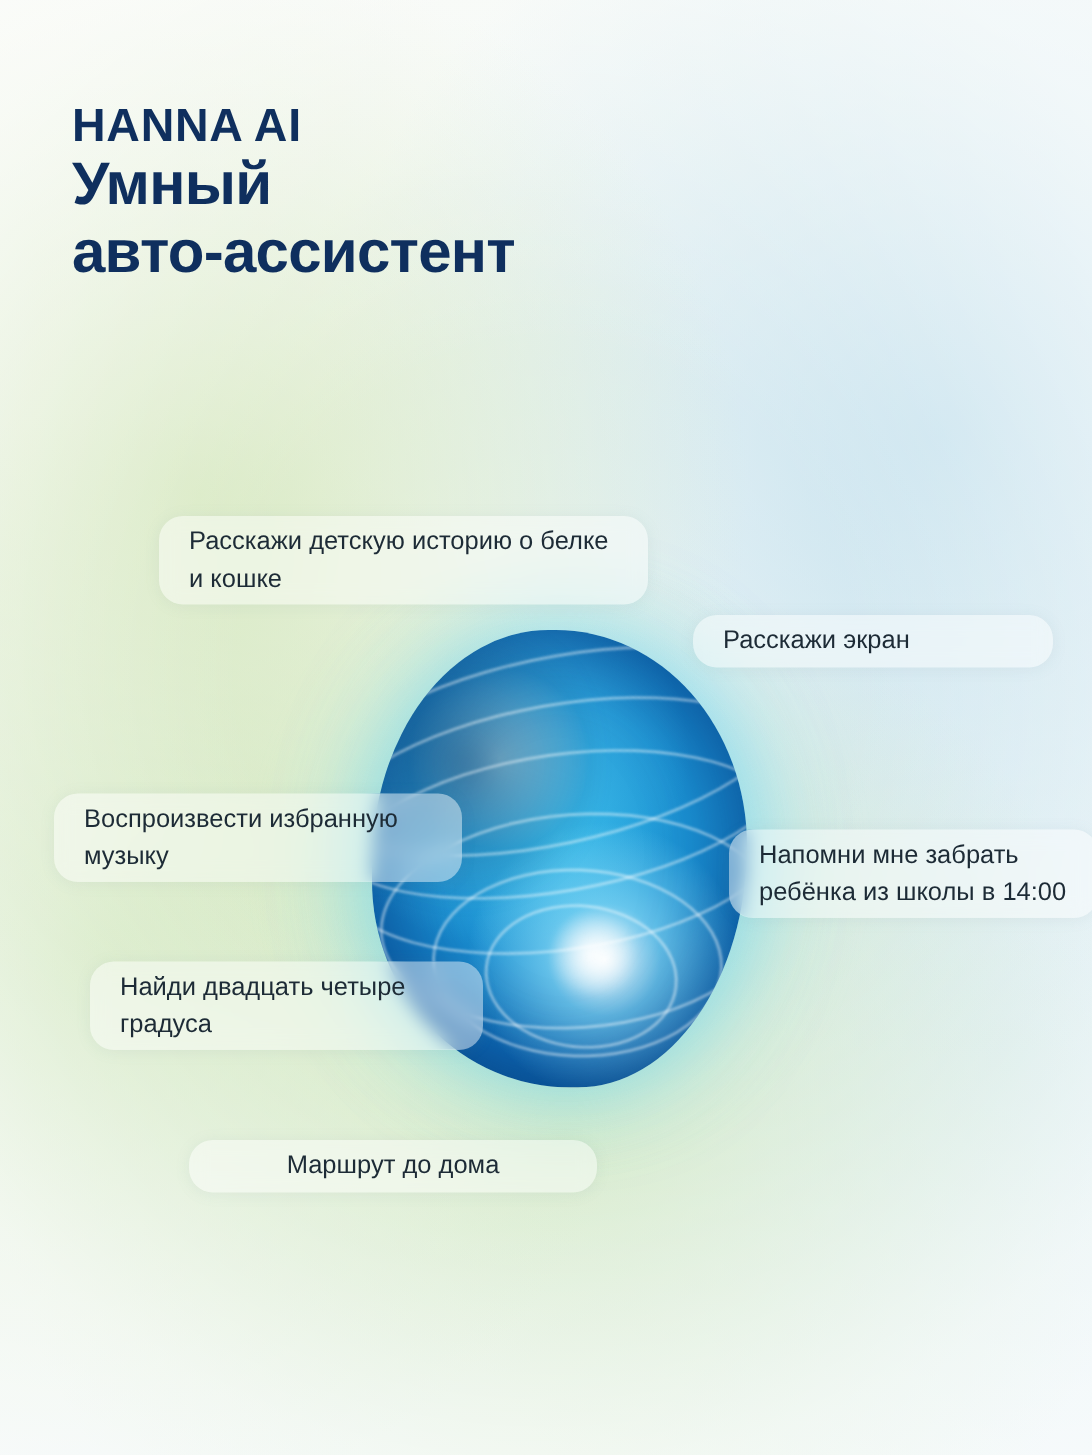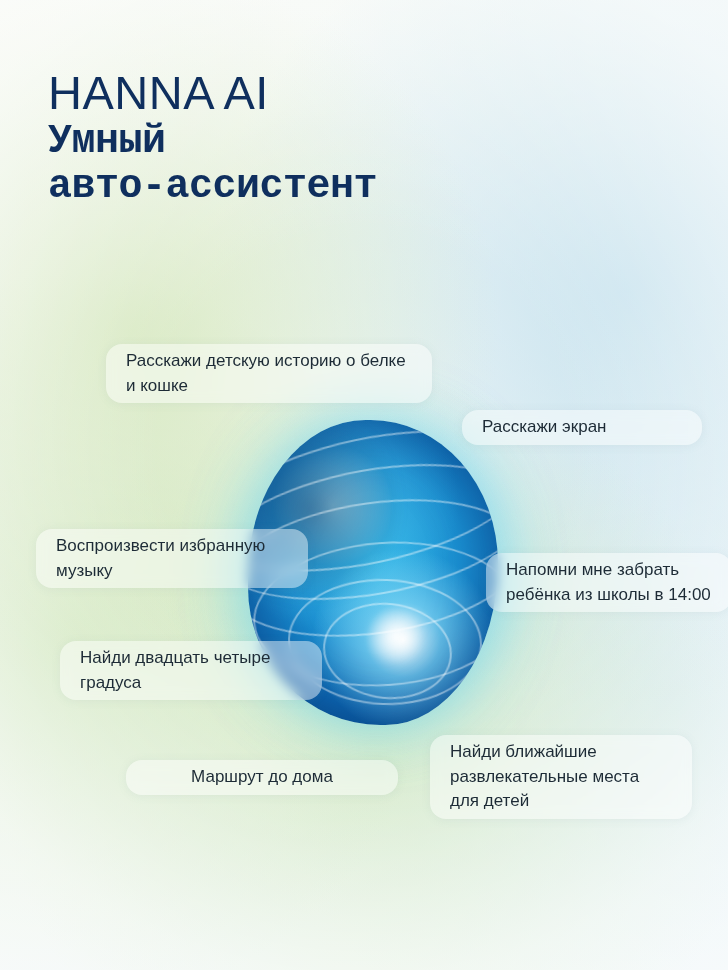--- a/index.html
+++ b/index.html
@@ -42,31 +42,30 @@
   .headline {
     position: absolute;
     left: 48px;
     top: 66px;
     z-index: 6;
     color: #0f2f5e;
     line-height: 1.13;
     letter-spacing: -0.5px;
   }
   .headline .line1 {
-    font-size: 47px;
-    font-weight: normal;
+    font-size: 31px;
+    font-weight: bold;
     letter-spacing: 0.5px;
     display: block;
   }
   .headline .line2,
   .headline .line3 {
     font-size: 40px;
     font-weight: bold;
     display: block;
-    font-family: Liberation Mono, monospace;
   }
 
   
   .orb-wrap {
     position: absolute;
     left: 248px;
     top: 420px;
     width: 250px;
     height: 305px;
     z-index: 2;
@@ -173,15 +172,14 @@
       <div class="hl"></div>
     </div>
   </div>
 
   <div class="chip chip-story">Расскажи детскую историю о белке и кошке</div>
   <div class="chip chip-screen">Расскажи экран</div>
   <div class="chip chip-music">Воспроизвести избранную музыку</div>
   <div class="chip chip-reminder">Напомни мне забрать ребёнка из школы в 14:00</div>
   <div class="chip chip-climate">Найди двадцать четыре градуса</div>
   <div class="chip chip-route">Маршрут до дома</div>
-  <div class="chip chip-places">Найди ближайшие развлекательные места для детей</div>
 
 </div>
 
 </body></html>

